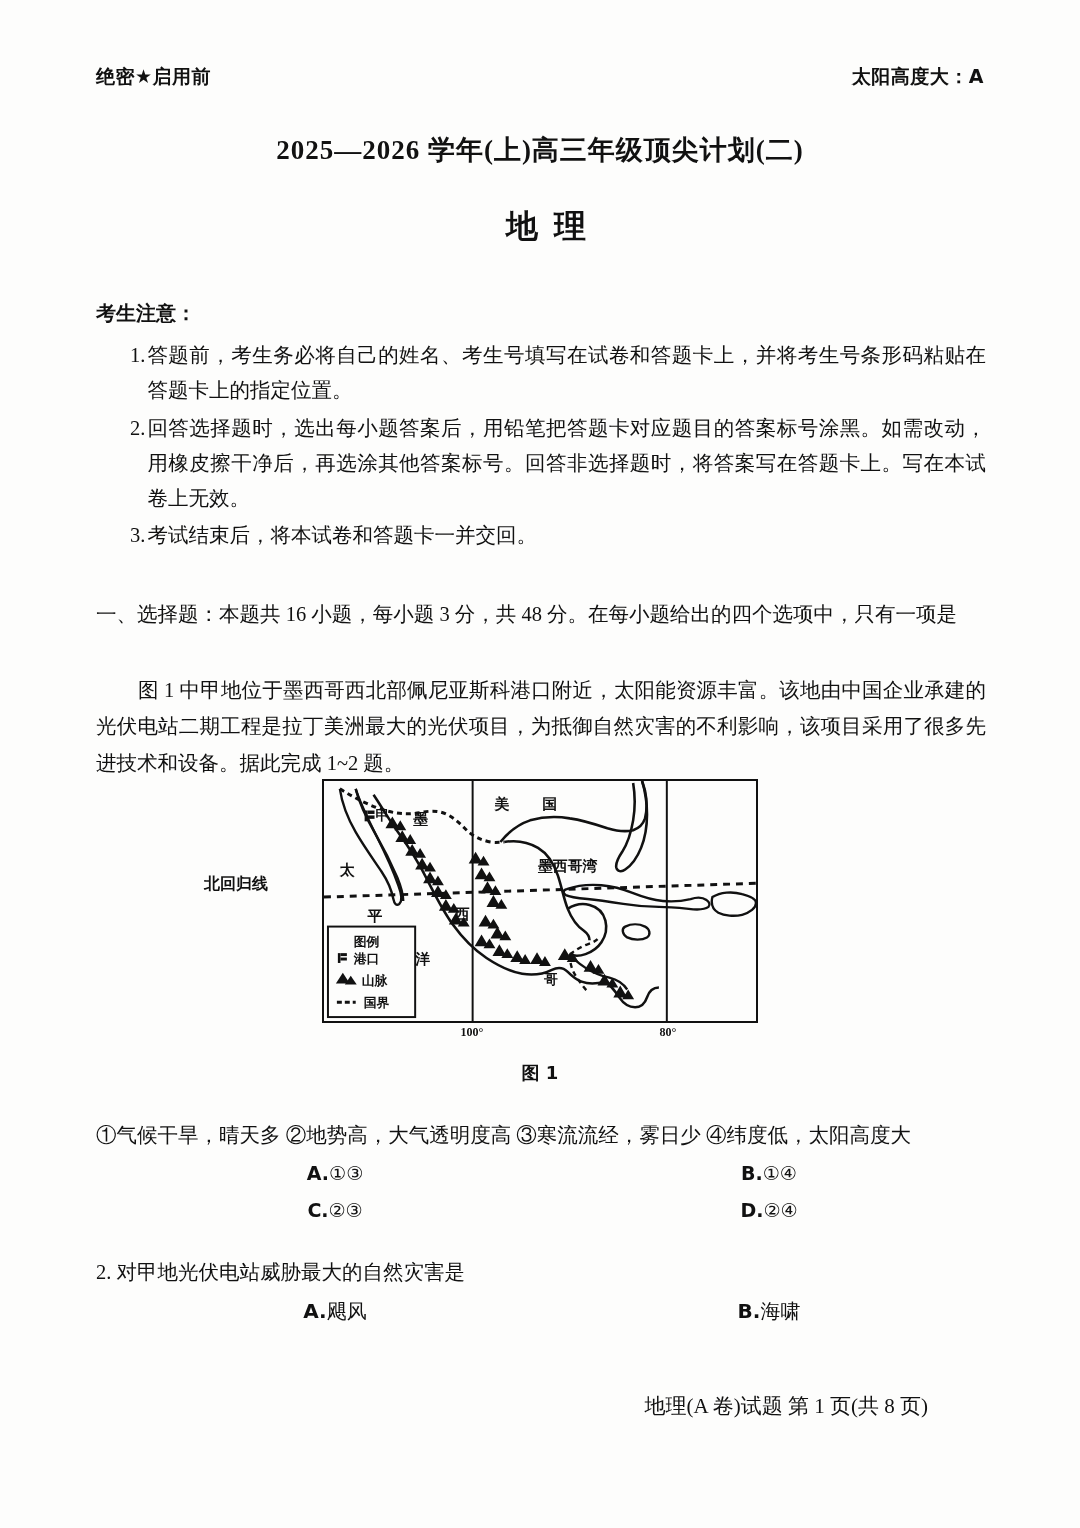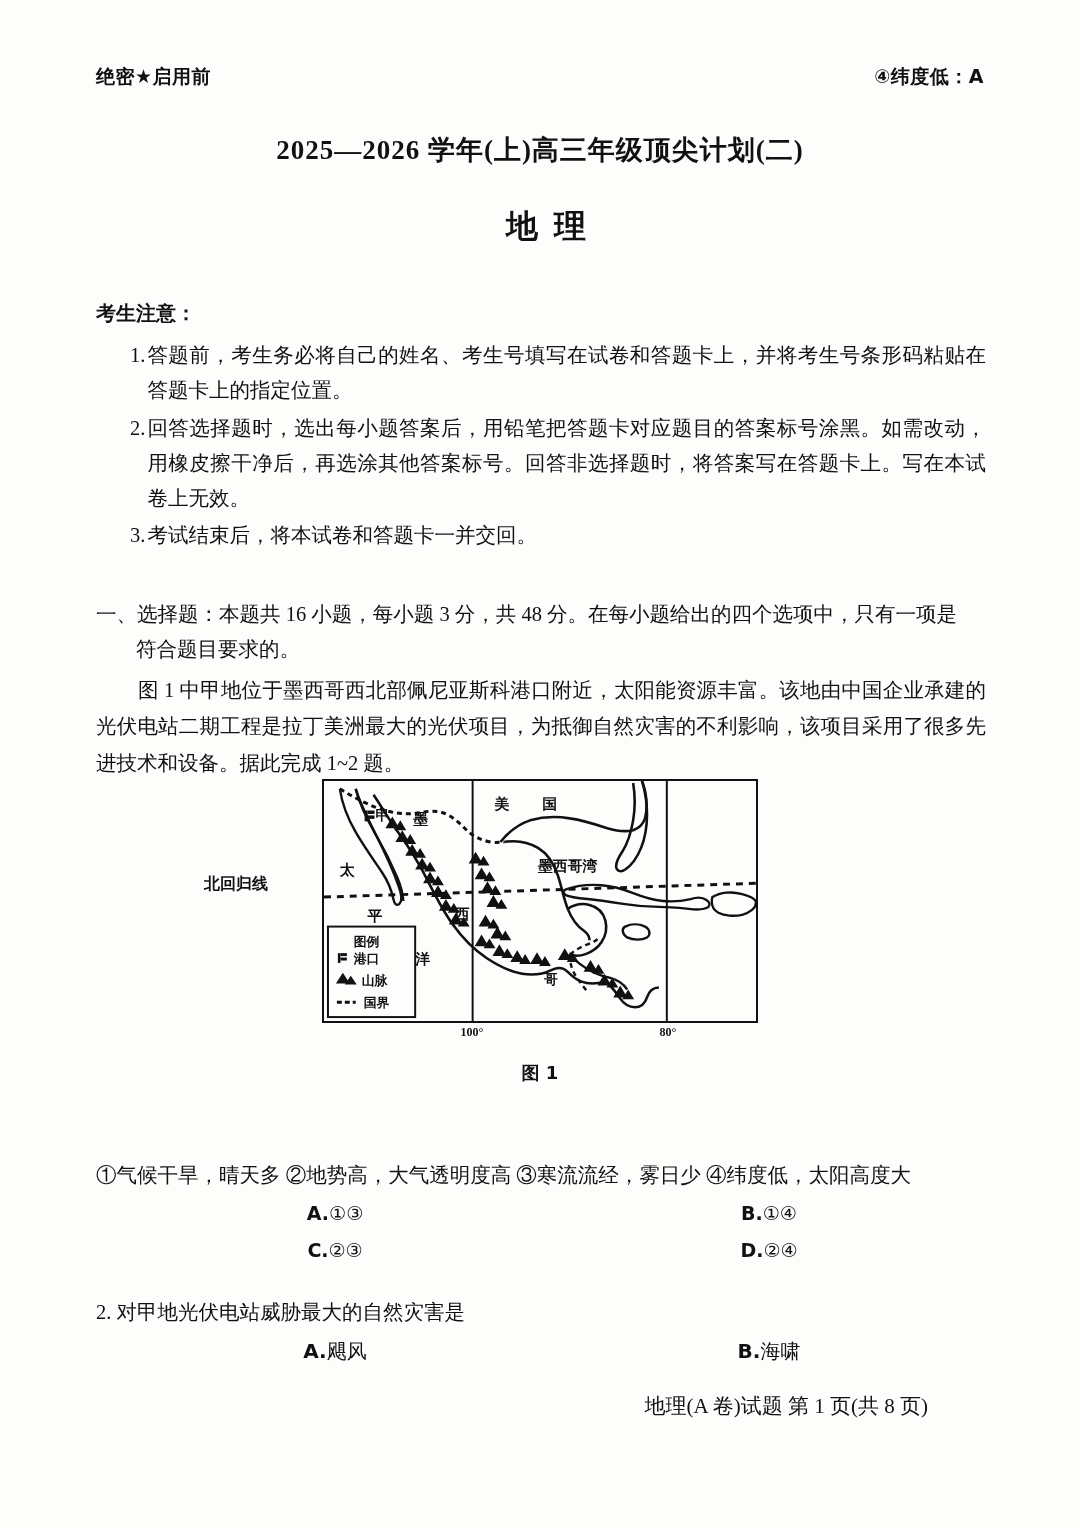--- a/index.html
+++ b/index.html
@@ -182,21 +182,20 @@
     font-size: 18px;
   }
 
   
   .q-block {
     position: absolute;
     left: 96px;
     width: 890px;
     font-size: 20.5px;
     line-height: 1.62;
-    margin-top: 40px;
   }
   #q1-block { top: 1119px; }
   #q2-block { top: 1256px; }
 
   .q-stem {
     text-align: justify;
     text-justify: inter-character;
     padding-left: 22px;
   }
   .q-stem.nohang { padding-left: 0; }
@@ -235,21 +234,21 @@
     fill: #111;
   }
 </style>
 </head>
 <body>
 
 <div class="page">
 
   <div class="header-row">
     <span class="header-left">绝密★启用前</span>
-    <span class="header-right">④纬度低：A</span>
+    <span class="header-right">太阳高度大：A</span>
   </div>
 
   <div class="exam-title">2025—2026 学年(上)高三年级顶尖计划(二)</div>
   <div class="subject-title">地理</div>
 
   <div class="notice-heading">考生注意：</div>
   <div class="notice-list">
     <div class="notice-item">
       <span class="notice-num">1.</span>
       <span class="notice-text">答题前，考生务必将自己的姓名、考生号填写在试卷和答题卡上，并将考生号条形码粘贴在答题卡上的指定位置。</span>
@@ -259,21 +258,20 @@
       <span class="notice-text">回答选择题时，选出每小题答案后，用铅笔把答题卡对应题目的答案标号涂黑。如需改动，用橡皮擦干净后，再选涂其他答案标号。回答非选择题时，将答案写在答题卡上。写在本试卷上无效。</span>
     </div>
     <div class="notice-item">
       <span class="notice-num">3.</span>
       <span class="notice-text">考试结束后，将本试卷和答题卡一并交回。</span>
     </div>
   </div>
 
   <div class="section-one">
     <div class="lead">一、选择题：本题共 16 小题，每小题 3 分，共 48 分。在每小题给出的四个选项中，只有一项是</div>
-    <div class="cont">符合题目要求的。</div>
   </div>
 
   <div class="passage">图 1 中甲地位于墨西哥西北部佩尼亚斯科港口附近，太阳能资源丰富。该地由中国企业承建的光伏电站二期工程是拉丁美洲最大的光伏项目，为抵御自然灾害的不利影响，该项目采用了很多先进技术和设备。据此完成 1~2 题。</div>
 
   <div class="figure-wrap">
     <div class="map-outer">
       <div class="tropic-label">北回归线</div>
       <div class="map-frame">
         <svg class="map-svg" viewBox="0 0 436 244" preserveAspectRatio="none">
 

